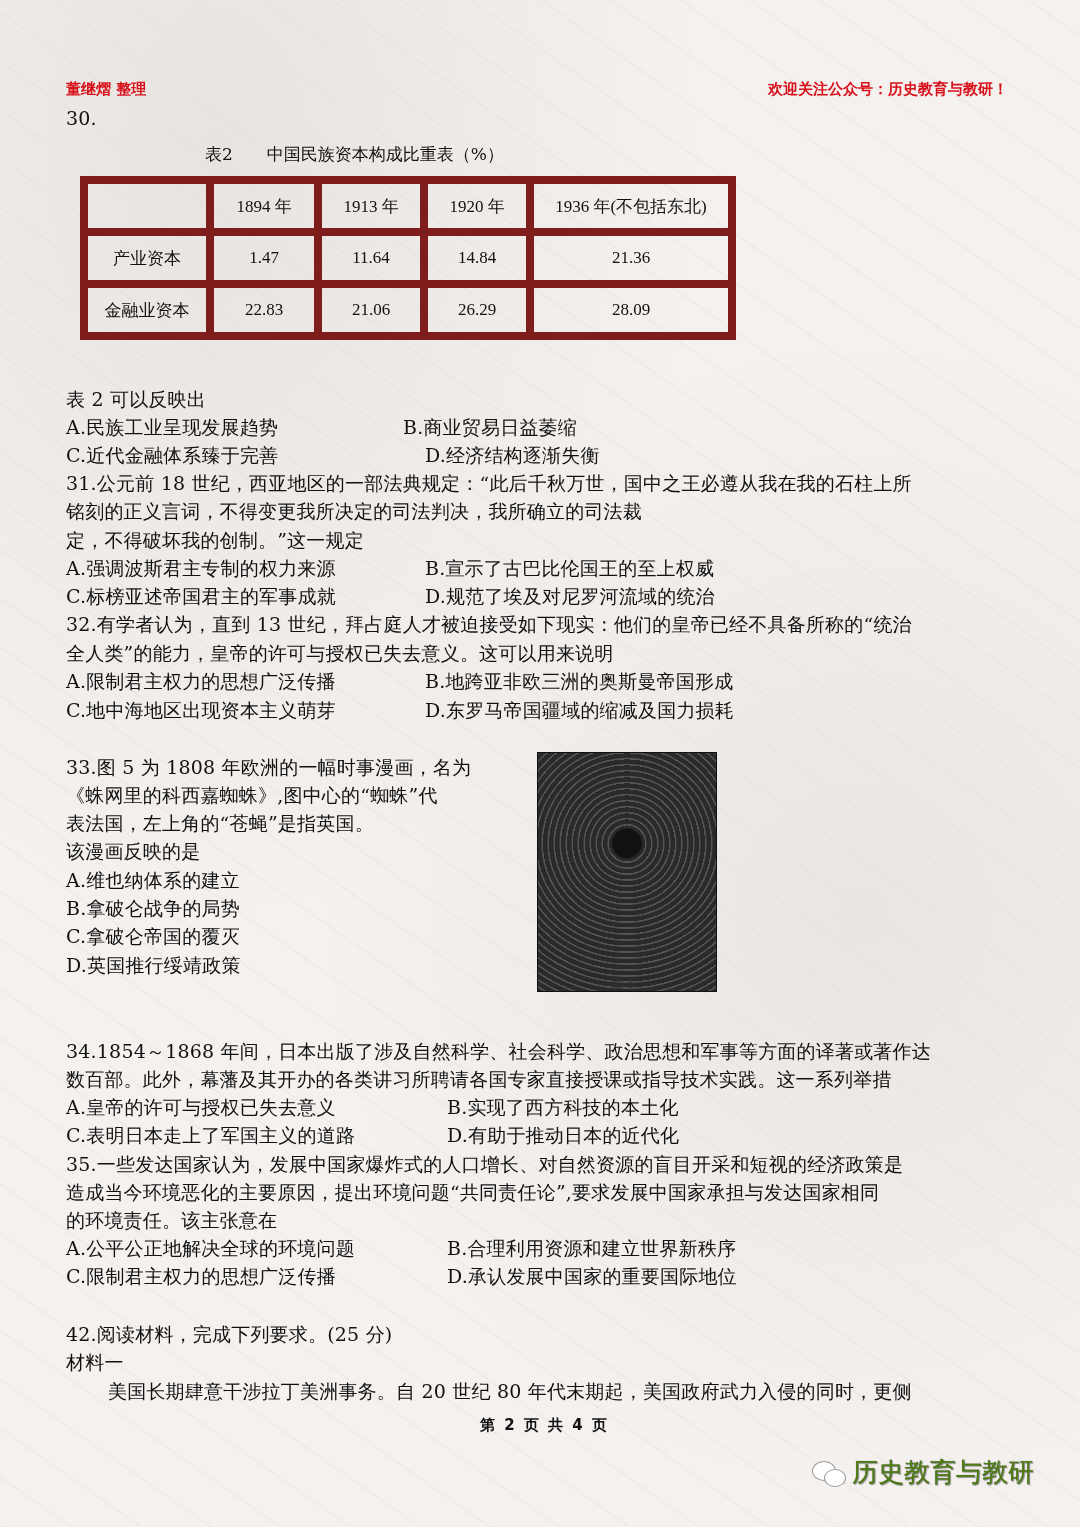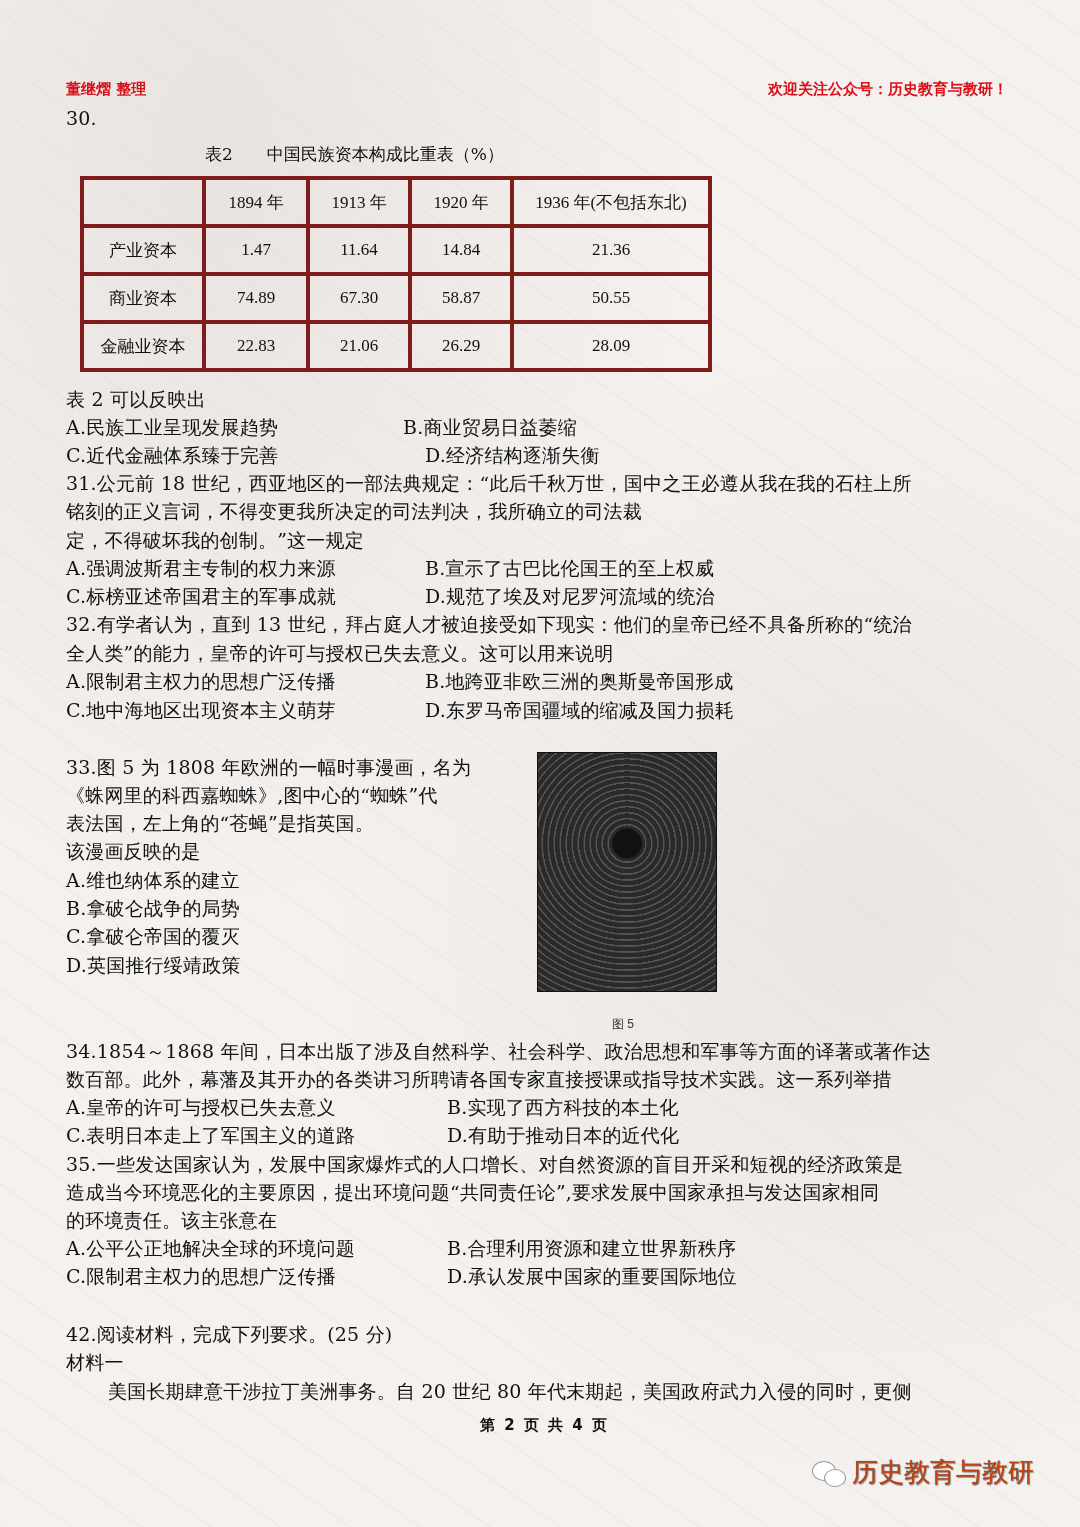--- a/index.html
+++ b/index.html
@@ -13,31 +13,31 @@
     font-family: "DejaVu Serif", "Liberation Serif", serif;
     color:#111;
   }
   .abs { position:absolute; }
   .hdr { font-size:15px; font-weight:bold; color:#d8101a; top:80px; }
   .hdr-left { left:66px; }
   .hdr-right { right:72px; }
   .line { position:absolute; left:66px; font-size:19px; font-weight:normal; line-height:28px; white-space:nowrap; letter-spacing:0.2px; }
   .tbl-title { position:absolute; left:205px; top:143px; font-size:17px; font-family:"DejaVu Serif", serif; }
   table.t2 { position:absolute; left:80px; top:176px; border-collapse:collapse; font-size:17px; font-family:"Liberation Serif", serif; }
-  table.t2 td { border:4px solid #7f1d1d; text-align:center; height:44px; padding:0; }
+  table.t2 td { border:8px solid #7f1d1d; text-align:center; height:44px; padding:0; }
   .c0 { width:118px; } .c1 { width:100px; } .c2 { width:98px; } .c3 { width:98px; } .c4 { width:194px; }
   .fig { position:absolute; left:537px; top:752px; width:178px; height:238px; background:#222;
     background-image:
       radial-gradient(circle at 50% 38%, #111 0 14px, rgba(0,0,0,0) 16px),
       repeating-radial-gradient(circle at 50% 38%, #555 0 1px, #2a2a2a 2px 6px),
       radial-gradient(ellipse at 40% 95%, #bbb 0 30px, rgba(0,0,0,0) 60px);
     border:1px solid #111; }
-  .fig-cap { position:absolute; left:612px; top:1016px; font-size:12px; font-family:"Liberation Sans", sans-serif; color:#333; }
+  .fig-cap { position:absolute; left:612px; top:976px; font-size:12px; font-family:"Liberation Sans", sans-serif; color:#333; }
   .footer { position:absolute; left:480px; top:1416px; font-size:15px; font-weight:bold; font-family:"DejaVu Sans", sans-serif; word-spacing:4px; }
-  .wm { position:absolute; left:812px; top:1455px; font-size:26px; font-family:"DejaVu Sans", sans-serif; color:#c2410c;
+  .wm { position:absolute; left:812px; top:1455px; font-size:26px; font-family:"DejaVu Sans", sans-serif; color:#4d7c0f;
     text-shadow: 0 0 1px #666, 1px 1px 1px #888; display:flex; align-items:center; gap:6px; }
   .wm-icon { width:34px; height:28px; position:relative; }
   .wm-icon .b1 { position:absolute; left:0; top:2px; width:22px; height:18px; border-radius:50%; background:#fff; border:1px solid #999; }
   .wm-icon .b2 { position:absolute; left:12px; top:10px; width:20px; height:16px; border-radius:50%; background:#fff; border:1px solid #999; }
 </style>
 </head>
 <body>
 
 <div class="abs hdr hdr-left">董继熠 整理</div>
 <div class="abs hdr hdr-right">欢迎关注公众号：历史教育与教研！</div>
@@ -52,27 +52,20 @@
     <td class="c2">1913 年</td>
     <td class="c3">1920 年</td>
     <td class="c4">1936 年(不包括东北)</td>
   </tr>
   <tr>
     <td>产业资本</td>
     <td>1.47</td>
     <td>11.64</td>
     <td>14.84</td>
     <td>21.36</td>
-  </tr>
-  <tr>
-    <td>商业资本</td>
-    <td>74.89</td>
-    <td>67.30</td>
-    <td>58.87</td>
-    <td>50.55</td>
   </tr>
   <tr>
     <td>金融业资本</td>
     <td>22.83</td>
     <td>21.06</td>
     <td>26.29</td>
     <td>28.09</td>
   </tr>
 </tbody>
   </table>

